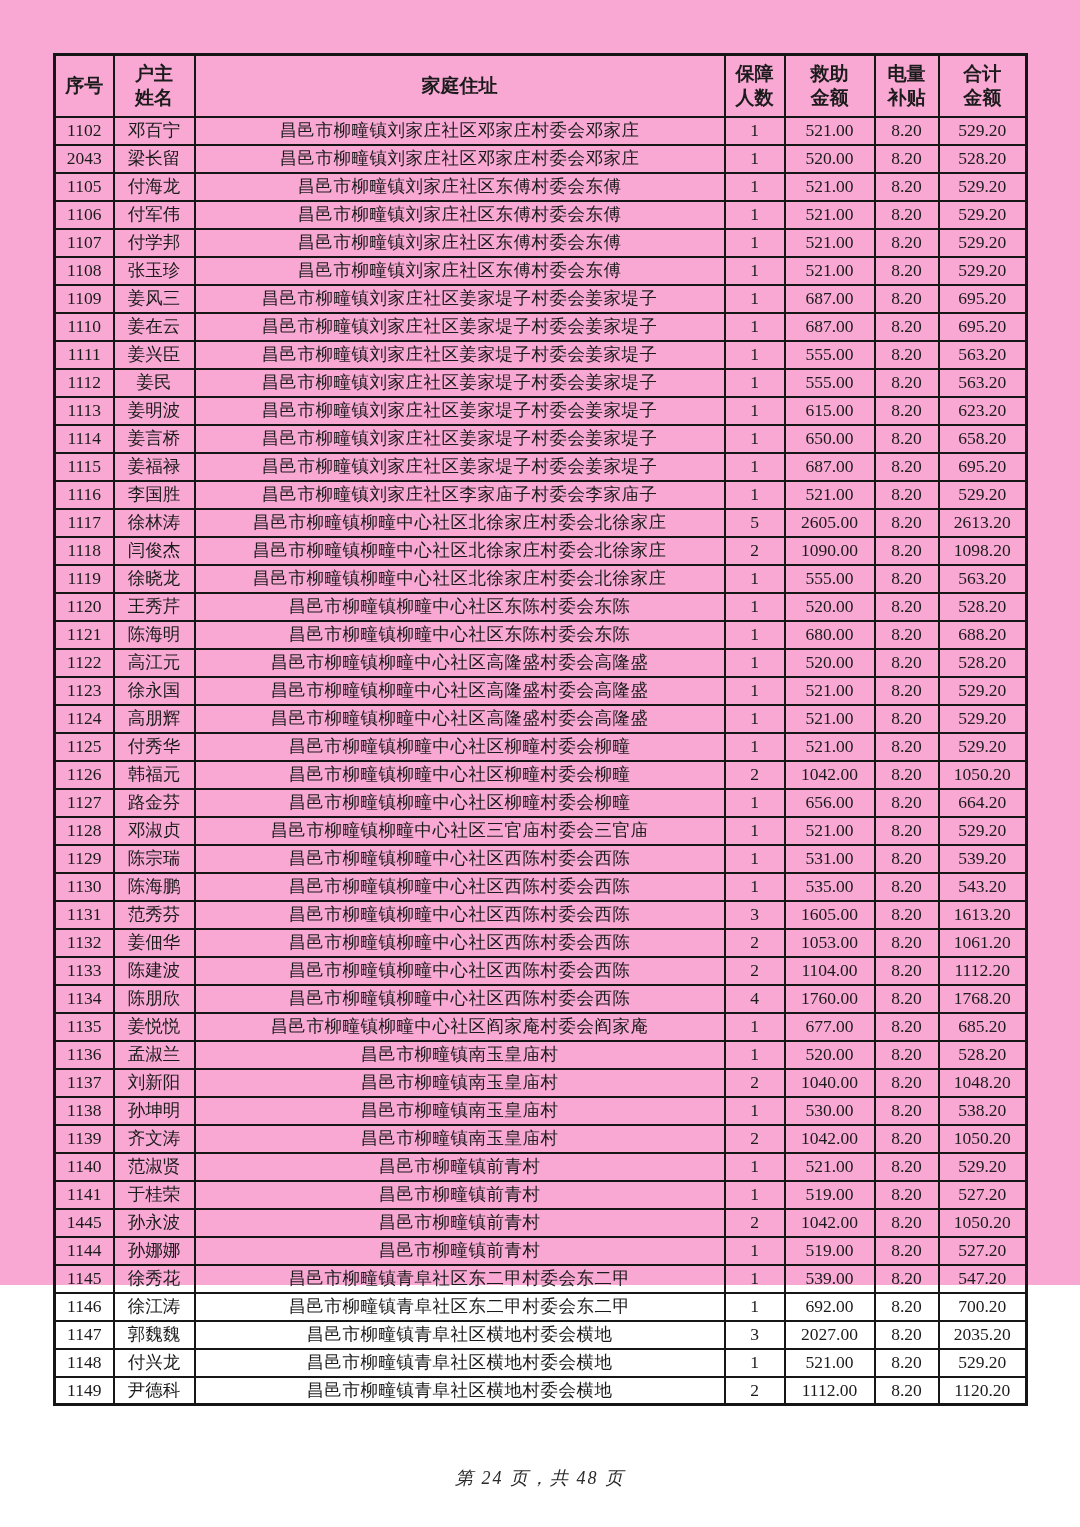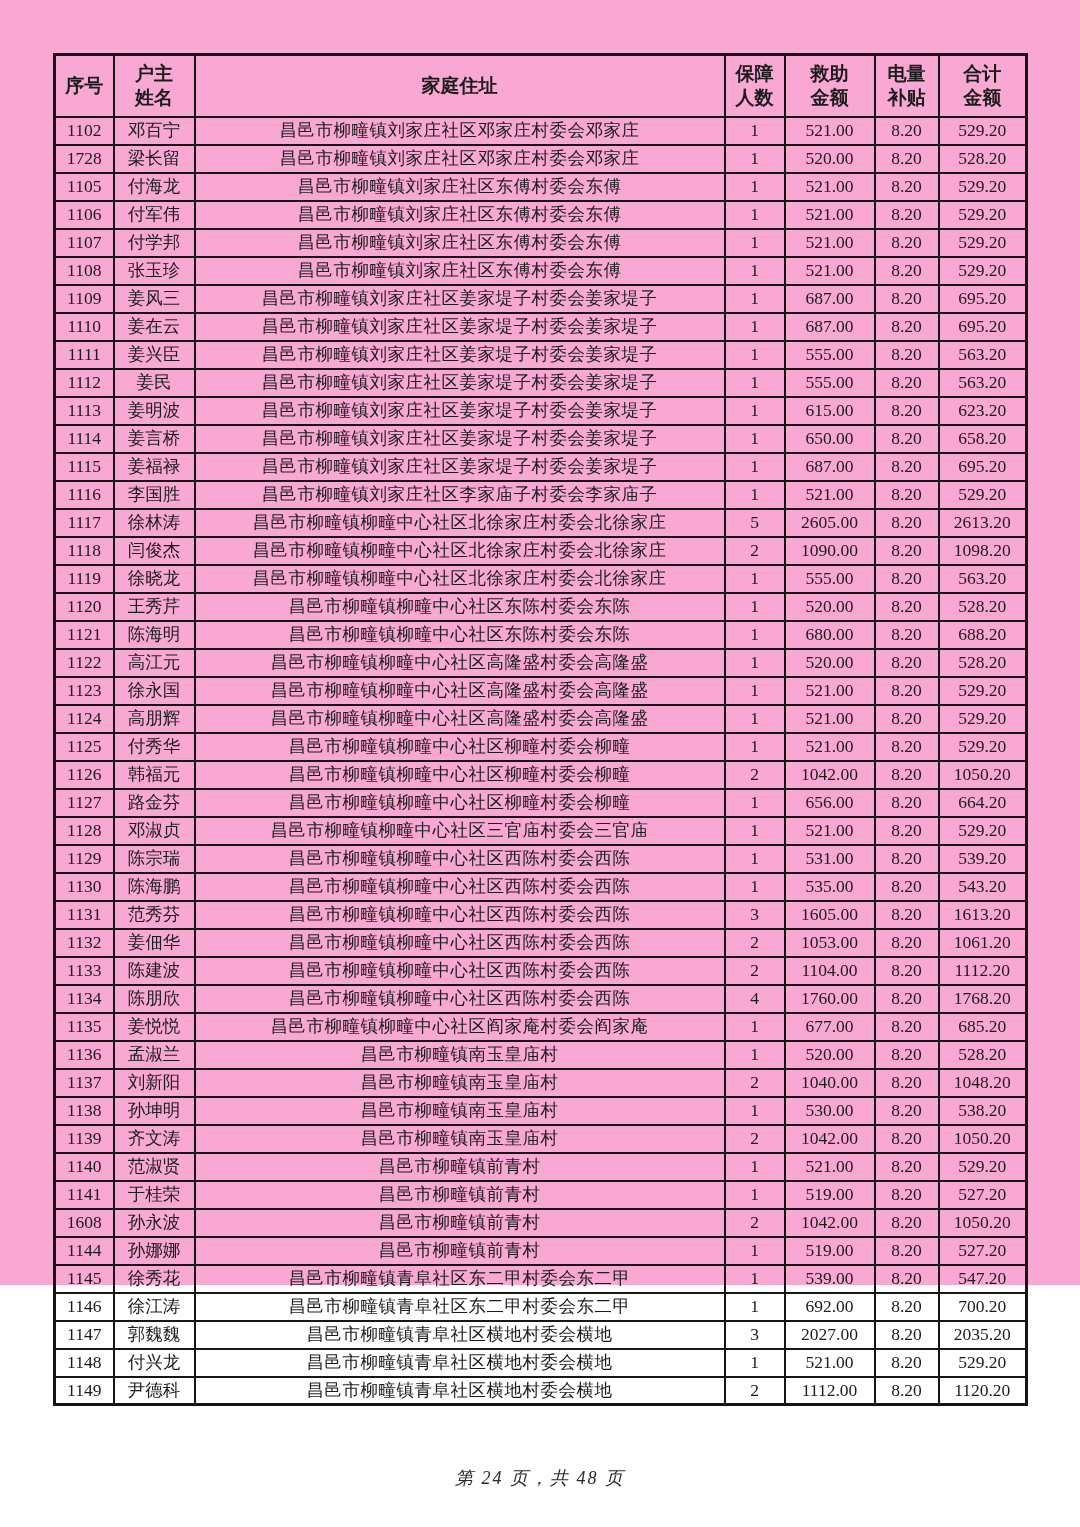--- a/index.html
+++ b/index.html
@@ -106,21 +106,21 @@
         <tr>
           <td>1102</td>
           <td>邓百宁</td>
           <td class="addr">昌邑市柳疃镇刘家庄社区邓家庄村委会邓家庄</td>
           <td>1</td>
           <td>521.00</td>
           <td>8.20</td>
           <td>529.20</td>
         </tr>
         <tr>
-          <td>1728</td>
+          <td>2043</td>
           <td>梁长留</td>
           <td class="addr">昌邑市柳疃镇刘家庄社区邓家庄村委会邓家庄</td>
           <td>1</td>
           <td>520.00</td>
           <td>8.20</td>
           <td>528.20</td>
         </tr>
         <tr>
           <td>1105</td>
           <td>付海龙</td>
@@ -448,21 +448,21 @@
         <tr>
           <td>1141</td>
           <td>于桂荣</td>
           <td class="addr">昌邑市柳疃镇前青村</td>
           <td>1</td>
           <td>519.00</td>
           <td>8.20</td>
           <td>527.20</td>
         </tr>
         <tr>
-          <td>1608</td>
+          <td>1445</td>
           <td>孙永波</td>
           <td class="addr">昌邑市柳疃镇前青村</td>
           <td>2</td>
           <td>1042.00</td>
           <td>8.20</td>
           <td>1050.20</td>
         </tr>
         <tr>
           <td>1144</td>
           <td>孙娜娜</td>

